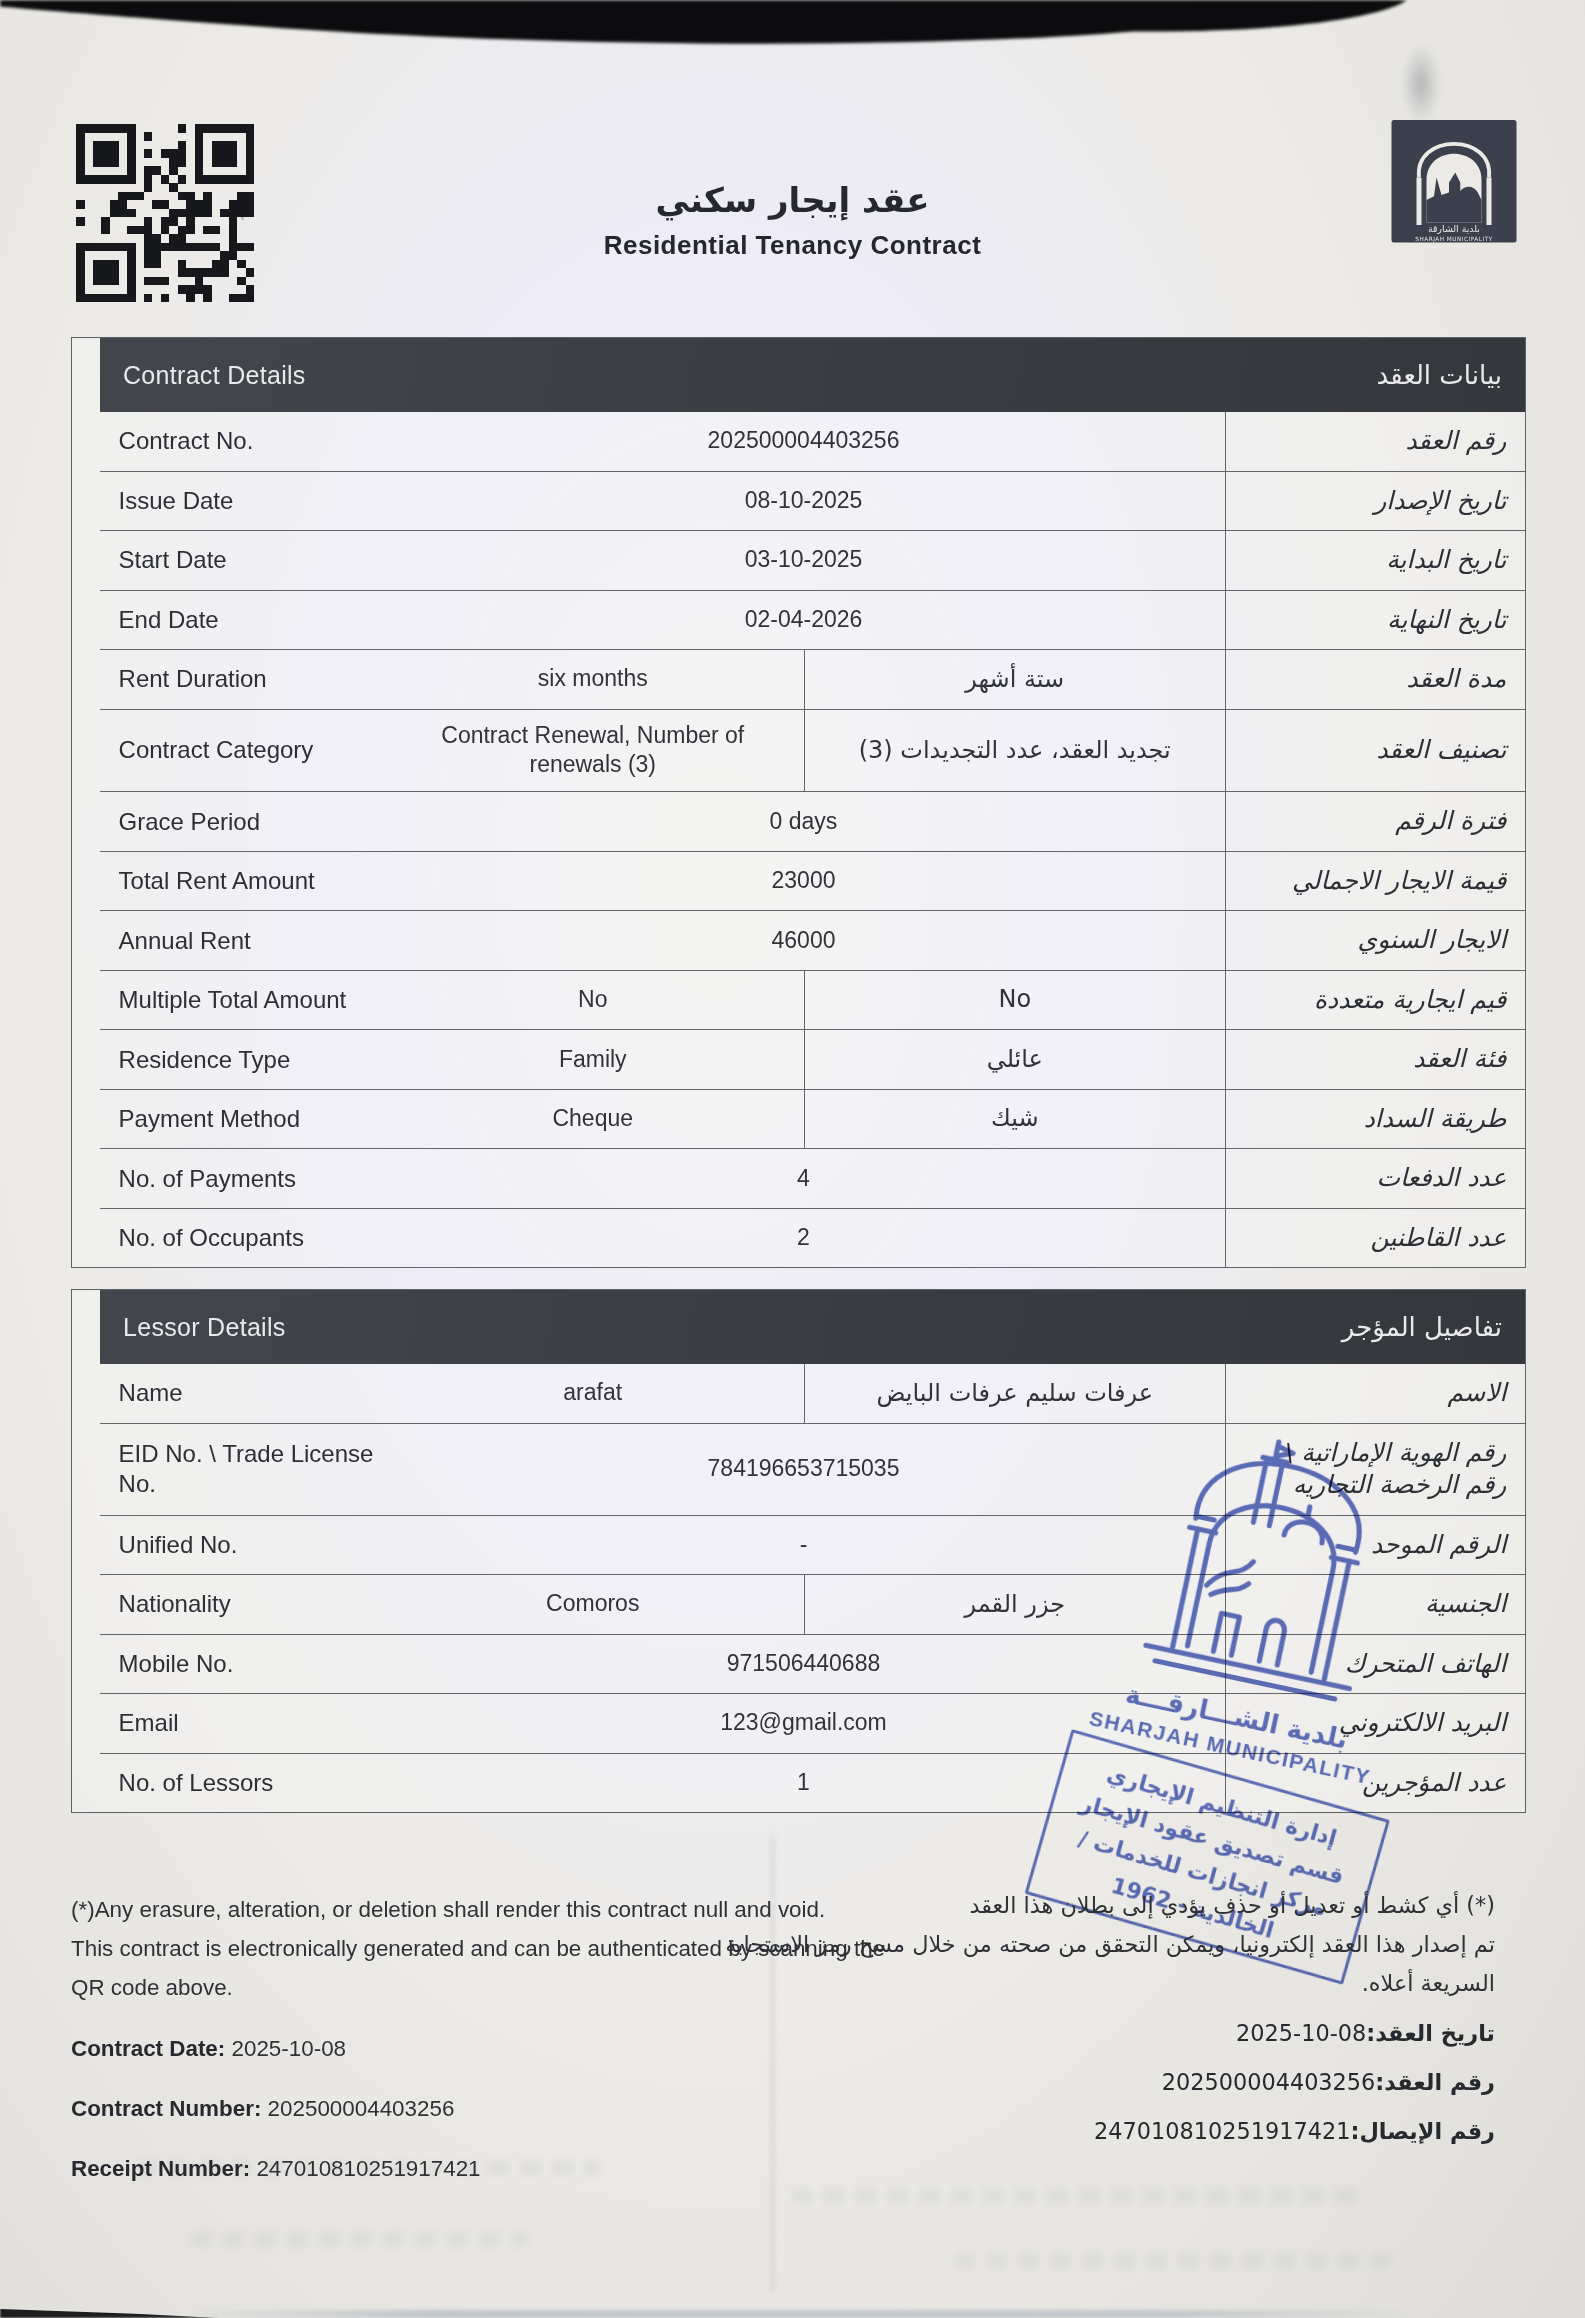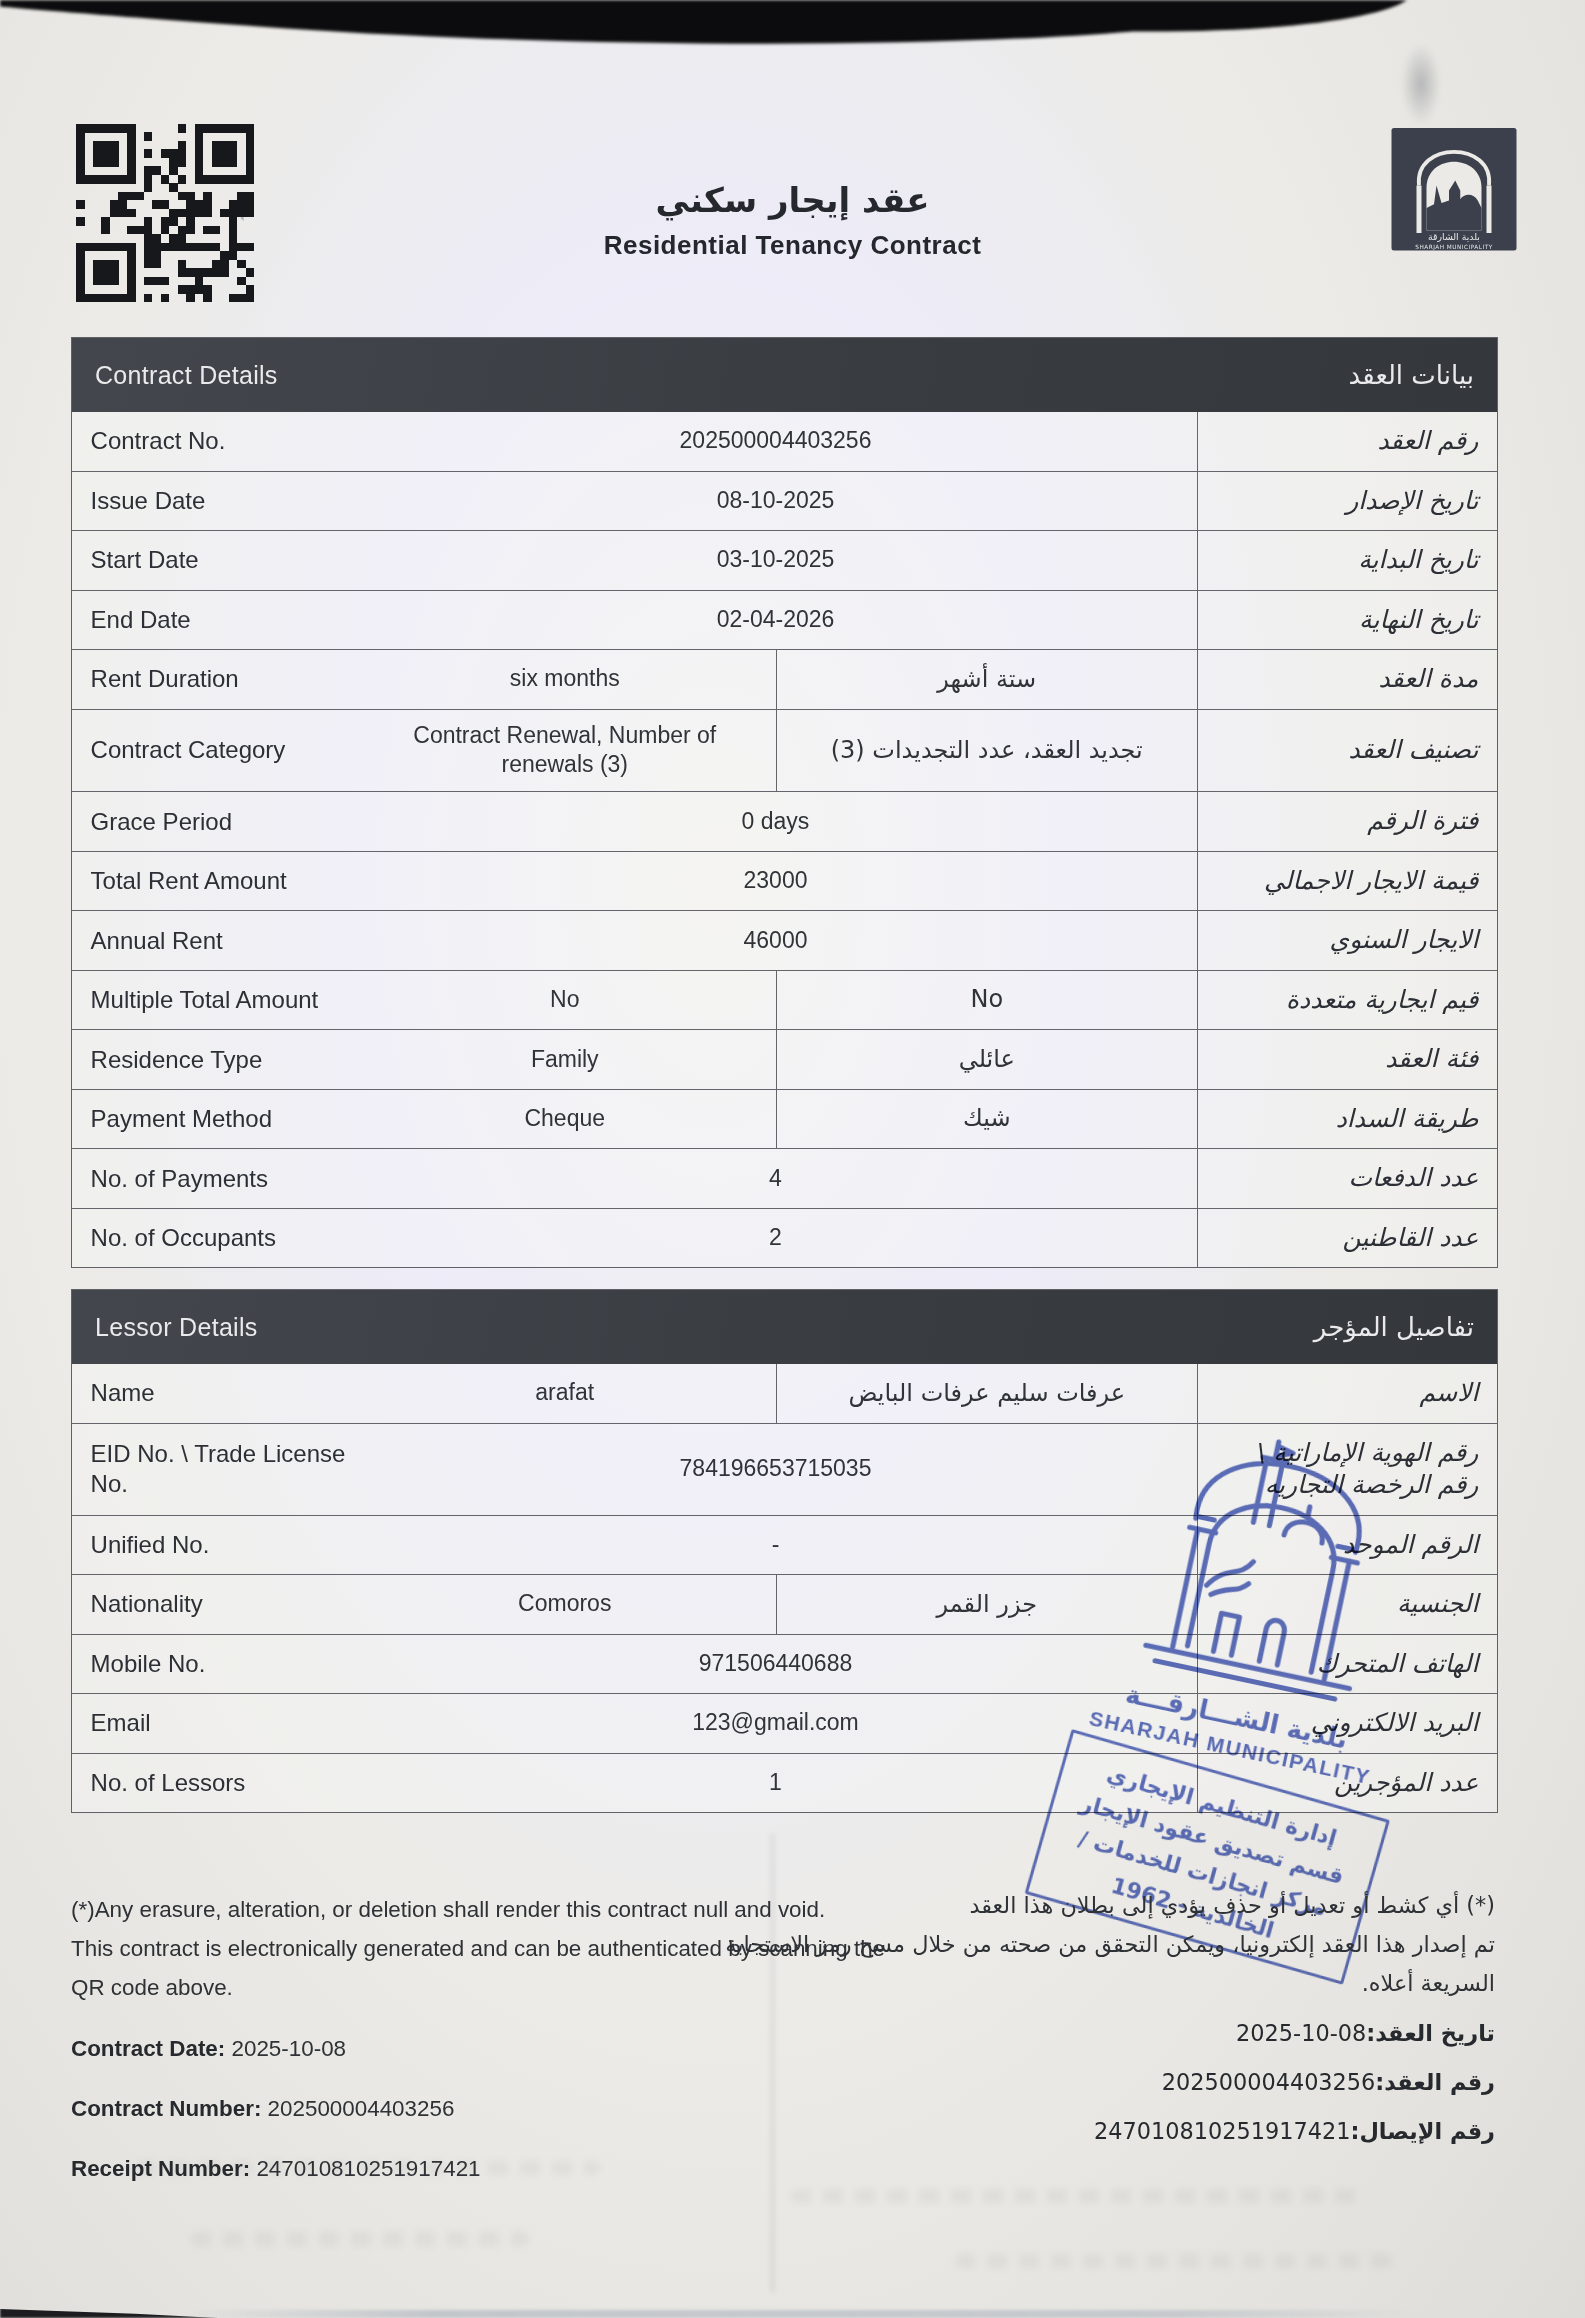--- a/index.html
+++ b/index.html
@@ -21,25 +21,25 @@
          background:linear-gradient(to right,rgba(90,90,95,0),rgba(90,90,95,.12),rgba(90,90,95,0));filter:blur(2.2px);}
   .ghost{position:absolute;height:14px;border-radius:6.5px;opacity:.5;filter:blur(3.8px);
          background:repeating-linear-gradient(90deg, rgba(112,114,120,.16) 0 19.6px, rgba(112,114,120,0) 19.6px 32px);}
 
   
   .qr-wrap{position:absolute;left:76px;top:124px;width:178px;height:178px;}
   .qr-wrap svg{width:100%;height:100%;}
   .title-block{position:absolute;left:0;top:180px;width:1585px;text-align:center;}
   .title-ar{font-family:"DejaVu Sans",sans-serif;font-size:34px;font-weight:bold;color:#25282d;direction:rtl;}
   .title-en{margin-top:9.8px;font-size:26px;font-weight:bold;color:#24272c;letter-spacing:0.5px;}
-  .logo-wrap{position:absolute;left:1380px;top:128px;width:148px;height:140px;}
+  .logo-wrap{position:absolute;left:1380px;top:120px;width:148px;height:140px;}
   .logo-wrap svg{width:100%;height:100%;}
 
   
-  .dtable{position:absolute;left:71px;width:1425px;border:1.1px solid #5f6166;background:rgba(250,250,248,.35);}
+  .dtable{position:absolute;left:71px;width:1425px;border:1.1px solid #5f6166;background:rgba(250,250,248,.35);padding-left:28px;}
   .dt-head{height:74px;background:linear-gradient(100deg,#43464c,#393c41 55%,#34373c);color:#eaeaec;
            display:flex;justify-content:space-between;align-items:center;padding:0 23px;box-sizing:border-box;}
   .dt-head .h-en{font-size:25px;letter-spacing:0.3px;}
   .dt-head .h-ar{font-family:"DejaVu Sans",sans-serif;font-size:26px;direction:rtl;}
   .trow{display:flex;border-top:1.1px solid #63656a;min-height:57px;align-items:stretch;}
   .trow:first-child{border-top:none;}
   .c{box-sizing:border-box;display:flex;align-items:center;}
   .c.en{width:282px;padding:13px 5.5px 13px 18.6px;font-size:24px;color:#2c2f35;white-space:pre-line;line-height:1.25;}
   .c.valzone{flex:1;display:flex;align-items:stretch;}
   .v{display:flex;align-items:center;justify-content:center;text-align:center;font-size:23px;color:#303338;

